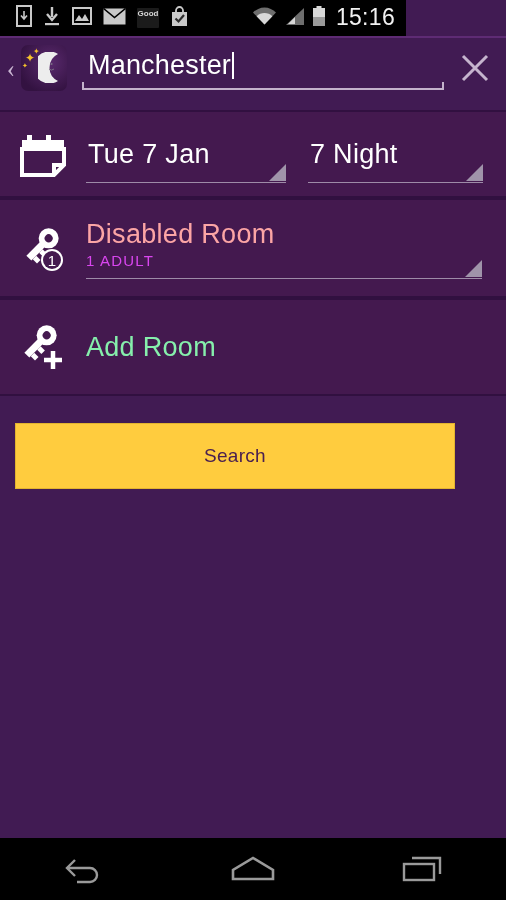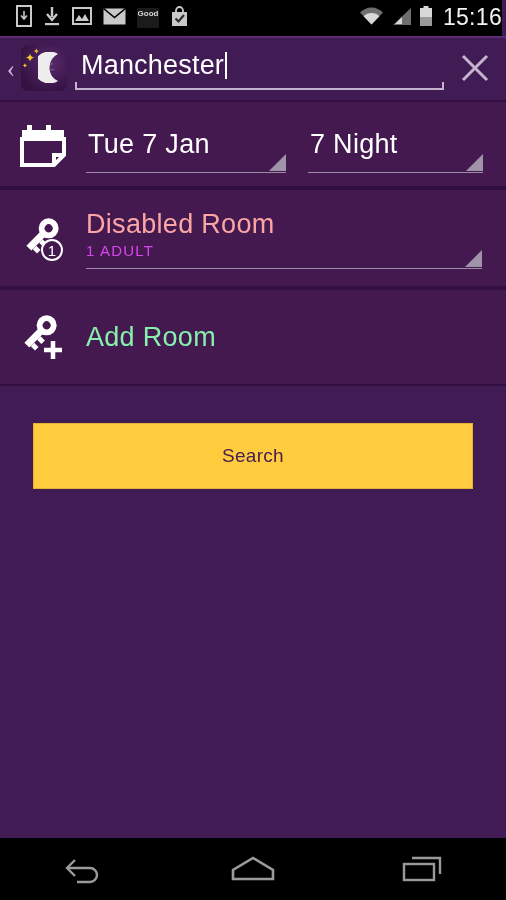--- a/index.html
+++ b/index.html
@@ -8,25 +8,25 @@
     background:#000;
     font-family:"Liberation Sans", sans-serif;
   }
   #app{
     position:relative; width:506px; height:900px;
     background:#411B53;
   }
 
   
   .statusbar{
-    position:absolute; top:0; left:0; width:502px; height:36px;
+    position:absolute; top:0; left:0; width:406px; height:36px;
     background:#000; display:flex; align-items:center;text-align:center;
   }
   .sb-left{ display:flex; align-items:center; gap:11px; padding-left:16px; }
-  .sb-right{ margin-left:auto; display:flex; align-items:center; gap:7px; }
+  .sb-right{ margin-left:auto; display:flex; align-items:center; gap:7px; padding-right:11px; }
   .sb-icon{ display:block; }
   .sb-clock{
     color:#f2f2f2; font-size:23px; letter-spacing:.3px;
     font-family:"Liberation Sans", sans-serif; line-height:1;
     padding-left:3px; padding-bottom:2px;
   }
   .good-box{
     width:22px;height:20px;background:#1b1b1b;border-radius:1px;
     display:flex;align-items:flex-start;justify-content:center;overflow:hidden;
   }
@@ -54,21 +54,21 @@
   }
   .moon{
     position:absolute; left:17px; top:7px; width:22px; height:31px;
   }
   .star{ position:absolute; color:#F5C22B; line-height:1; }
   .s1{ left:4px; top:7px; font-size:12px; }
   .s2{ left:12px; top:3px; font-size:8px; }
   .s3{ left:1px; top:17px; font-size:7px; }
 
   .search-wrap{
-    position:relative; margin-left:8px; flex:1 1 auto; height:52px;
+    position:relative; margin-left:15px; flex:1 1 auto; height:52px;
   }
   .search-text{
     position:absolute; left:6px; top:4px;
     font-size:27px; color:#FFFFFF; letter-spacing:.2px;
     font-family:"Liberation Sans", sans-serif; line-height:38px; white-space:nowrap;
   }
   .caret{
     display:inline-block; width:2px; height:27px; background:#fff;
     vertical-align:-5px; margin-left:1px;
   }
@@ -79,21 +79,21 @@
     content:""; position:absolute; bottom:0; width:2px; height:8px; background:#C4B3CC;
   }
   .underline:before{ left:0; }
   .underline:after{ right:0; }
   .clear-x{
     width:62px; height:60px; display:flex; align-items:center; justify-content:center;
     flex:0 0 auto;
   }
 
   
-  .rows{ position:absolute; top:100px; left:0; width:506px; }
+  .rows{ position:absolute; top:110px; left:0; width:506px; }
   .row{
     position:relative; width:506px; background:#44194F;
     border-top:2px solid #311040; border-bottom:2px solid #311040;
     display:flex; align-items:center;
   }
   .row.date-row{ height:88px; }
   .row.room-row{ height:100px; }
   .row.addroom-row{ height:98px; }
 
   .row-icon{
@@ -129,21 +129,21 @@
   .room-tri{
     position:absolute; right:24px; bottom:2px;
     width:0;height:0;
     border-left:17px solid transparent;
     border-bottom:17px solid #A094AA;
   }
   .addroom-label{ font-size:27px; color:#86efac; letter-spacing:.3px; }
 
   
   .search-btn{
-    position:absolute; left:33px; top:423px; width:440px; height:66px;
+    position:absolute; left:15px; top:423px; width:440px; height:66px;
     background:#FFCC3E; border:1px solid #E3B42F;
     display:flex; align-items:center; justify-content:center;
     color:#4A2050; font-size:19px; letter-spacing:.3px;
     font-family:"Liberation Sans", sans-serif;
   }
 
   
   .navbar{
     position:absolute; bottom:0; left:0; width:506px; height:62px;
     background:#000; display:flex; align-items:center;

